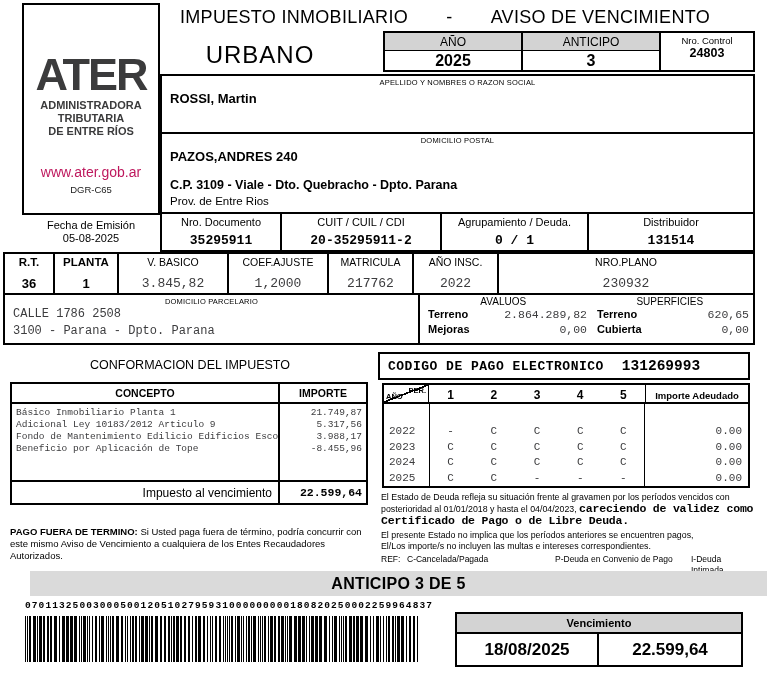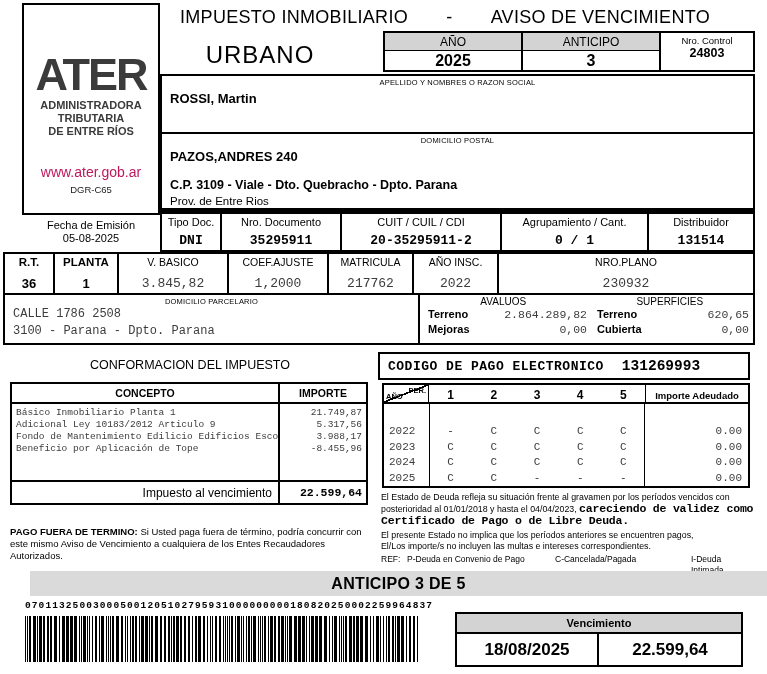--- a/index.html
+++ b/index.html
@@ -30,21 +30,21 @@
   .ano-head { background:var(--c-gray,#d3d3d3); border-bottom:1px solid #000; font-size:12px; text-align:center; padding:2px 0 1px; }
   .ano-val { flex:1; display:flex; align-items:center; justify-content:center; font-size:16px; font-weight:bold; }
   .ctl-head { font-size:9.5px; text-align:center; padding-top:2px; }
   .ctl-val { text-align:center; font-size:12.5px; font-weight:bold; }
 
   
   .main-box { left:160px; top:74px; width:595px; height:178px; border:2px solid #000; }
   .sec { position:relative; }
   .sec-label { text-align:center; font-size:7.5px; padding-top:2px; letter-spacing:.2px; }
   .sec1 { height:58px; border-bottom:2px solid #000; }
-  .sec2 { height:80px; border-bottom:6px solid #000000; }
+  .sec2 { height:80px; border-bottom:2px solid #000000; }
   .name-val { font-size:13px; font-weight:bold; padding:4px 0 0 8px; }
   .cp-line { font-size:12.5px; font-weight:bold; padding:14px 0 0 8px; }
   .prov-line { font-size:11.5px; padding:3px 0 0 8px; }
   .doc-row { height:36px; display:flex; }
   .doc-cell { border-right:2px solid #000; display:flex; flex-direction:column; justify-content:space-between; padding:2px 0 2px; }
   .doc-cell:last-child { border-right:none; }
   .doc-lab { font-size:11px; text-align:center; }
   .doc-val { font-size:13px; font-weight:bold; text-align:center; font-family:"Liberation Mono", monospace; }
 
   
@@ -179,34 +179,30 @@
       <div class="sec-label">APELLIDO Y NOMBRES O RAZON SOCIAL</div>
       <div class="name-val">ROSSI, Martin</div>
     </div>
     <div class="sec sec2">
       <div class="sec-label">DOMICILIO POSTAL</div>
       <div class="name-val">PAZOS,ANDRES 240</div>
       <div class="cp-line">C.P. 3109 - Viale - Dto. Quebracho - Dpto. Parana</div>
       <div class="prov-line">Prov. de Entre Rios</div>
     </div>
     <div class="doc-row">
-      <div class="doc-cell" style="flex:0 0 60px">
-        <div class="doc-lab">Tipo Doc.</div>
-        <div class="doc-val">DNI</div>
-      </div>
       <div class="doc-cell" style="flex:0 0 120px">
         <div class="doc-lab">Nro. Documento</div>
         <div class="doc-val">35295911</div>
       </div>
       <div class="doc-cell" style="flex:0 0 160px">
         <div class="doc-lab">CUIT / CUIL / CDI</div>
         <div class="doc-val">20-35295911-2</div>
       </div>
       <div class="doc-cell" style="flex:0 0 147px">
-        <div class="doc-lab">Agrupamiento / Cant.</div>
+        <div class="doc-lab">Agrupamiento / Deuda.</div>
         <div class="doc-val">0 / 1</div>
       </div>
       <div class="doc-cell" style="flex:1">
         <div class="doc-lab">Distribuidor</div>
         <div class="doc-val">131514</div>
       </div>
     </div>
   </div>
 
   <div class="abs dpto-row">
@@ -350,22 +346,22 @@
       </div>
     </div>
   </div>
 
   <div class="abs notes">
     <p><span>El Estado de Deuda refleja su situación frente al gravamen por los períodos vencidos con posterioridad al 01/01/2018 y hasta el 04/04/2023,</span> <span class="bmono">careciendo de validez como Certificado de Pago o de Libre Deuda.</span></p>
     <p class="gap">El presente Estado no implica que los períodos anteriores se encuentren pagos,</p>
     <p>El/Los importe/s no incluyen las multas e intereses correspondientes.</p>
     <div class="ref-grid">
       <div>REF:</div>
+      <div>C-Cancelada/Pagada</div>
       <div>P-Deuda en Convenio de Pago</div>
-      <div>C-Cancelada/Pagada</div>
       <div>I-Deuda Intimada</div>
       <div></div>
       <div>D-Deuda Vencida e Impaga</div>
       <div>A-Deuda en Apremio</div>
       <div>- Sin Información</div>
     </div>
   </div>
 
   <div class="abs pago-fuera">
     <span class="bold">PAGO FUERA DE TERMINO:</span>

